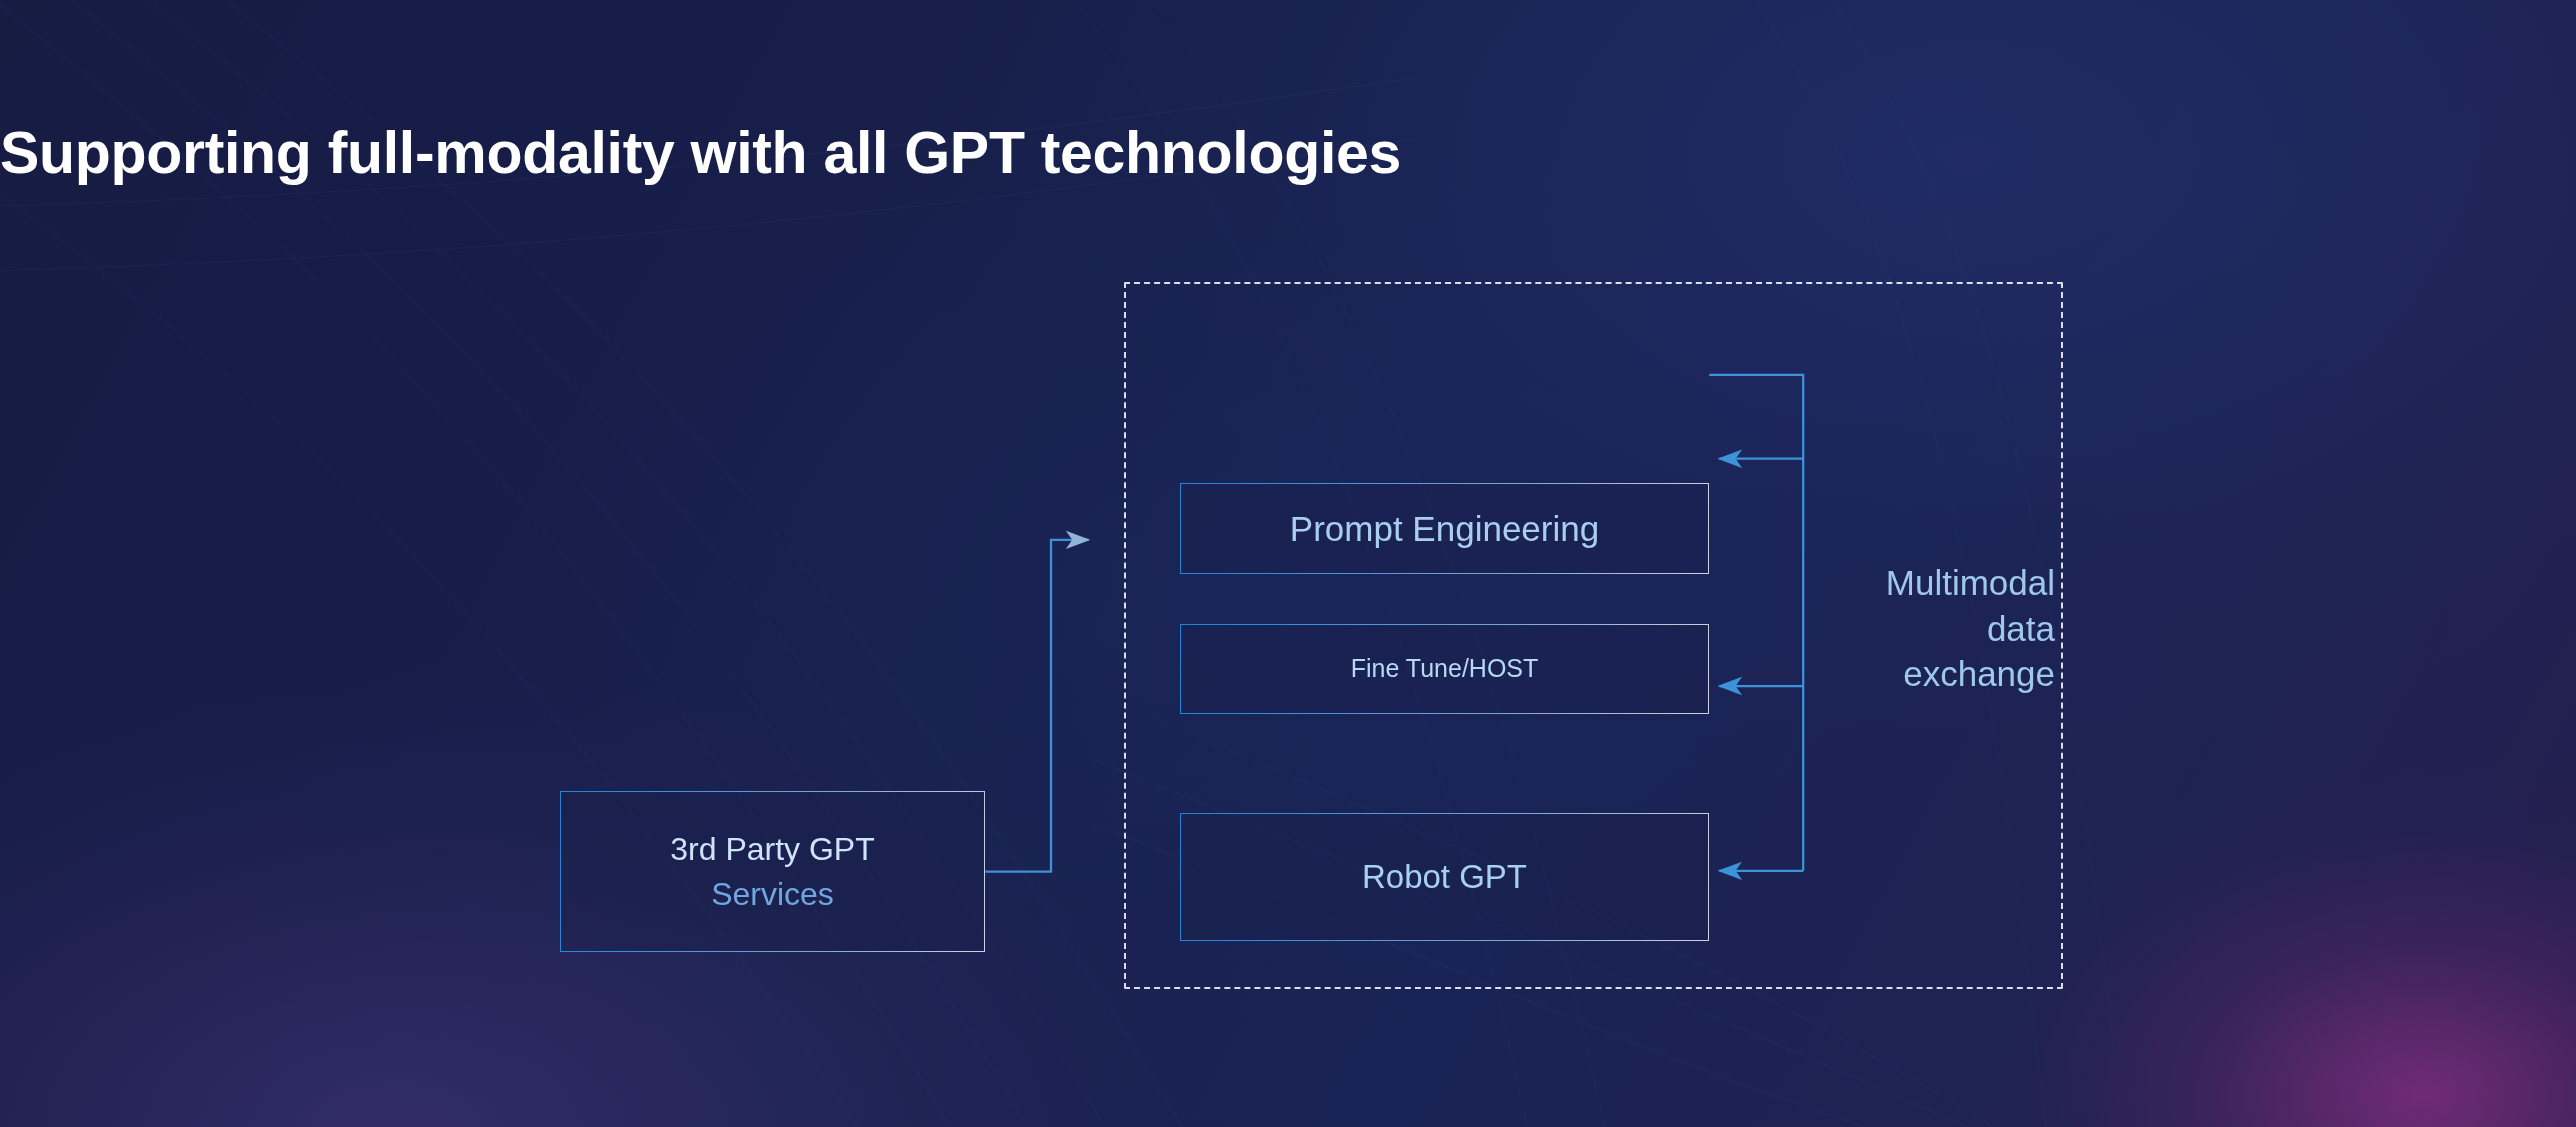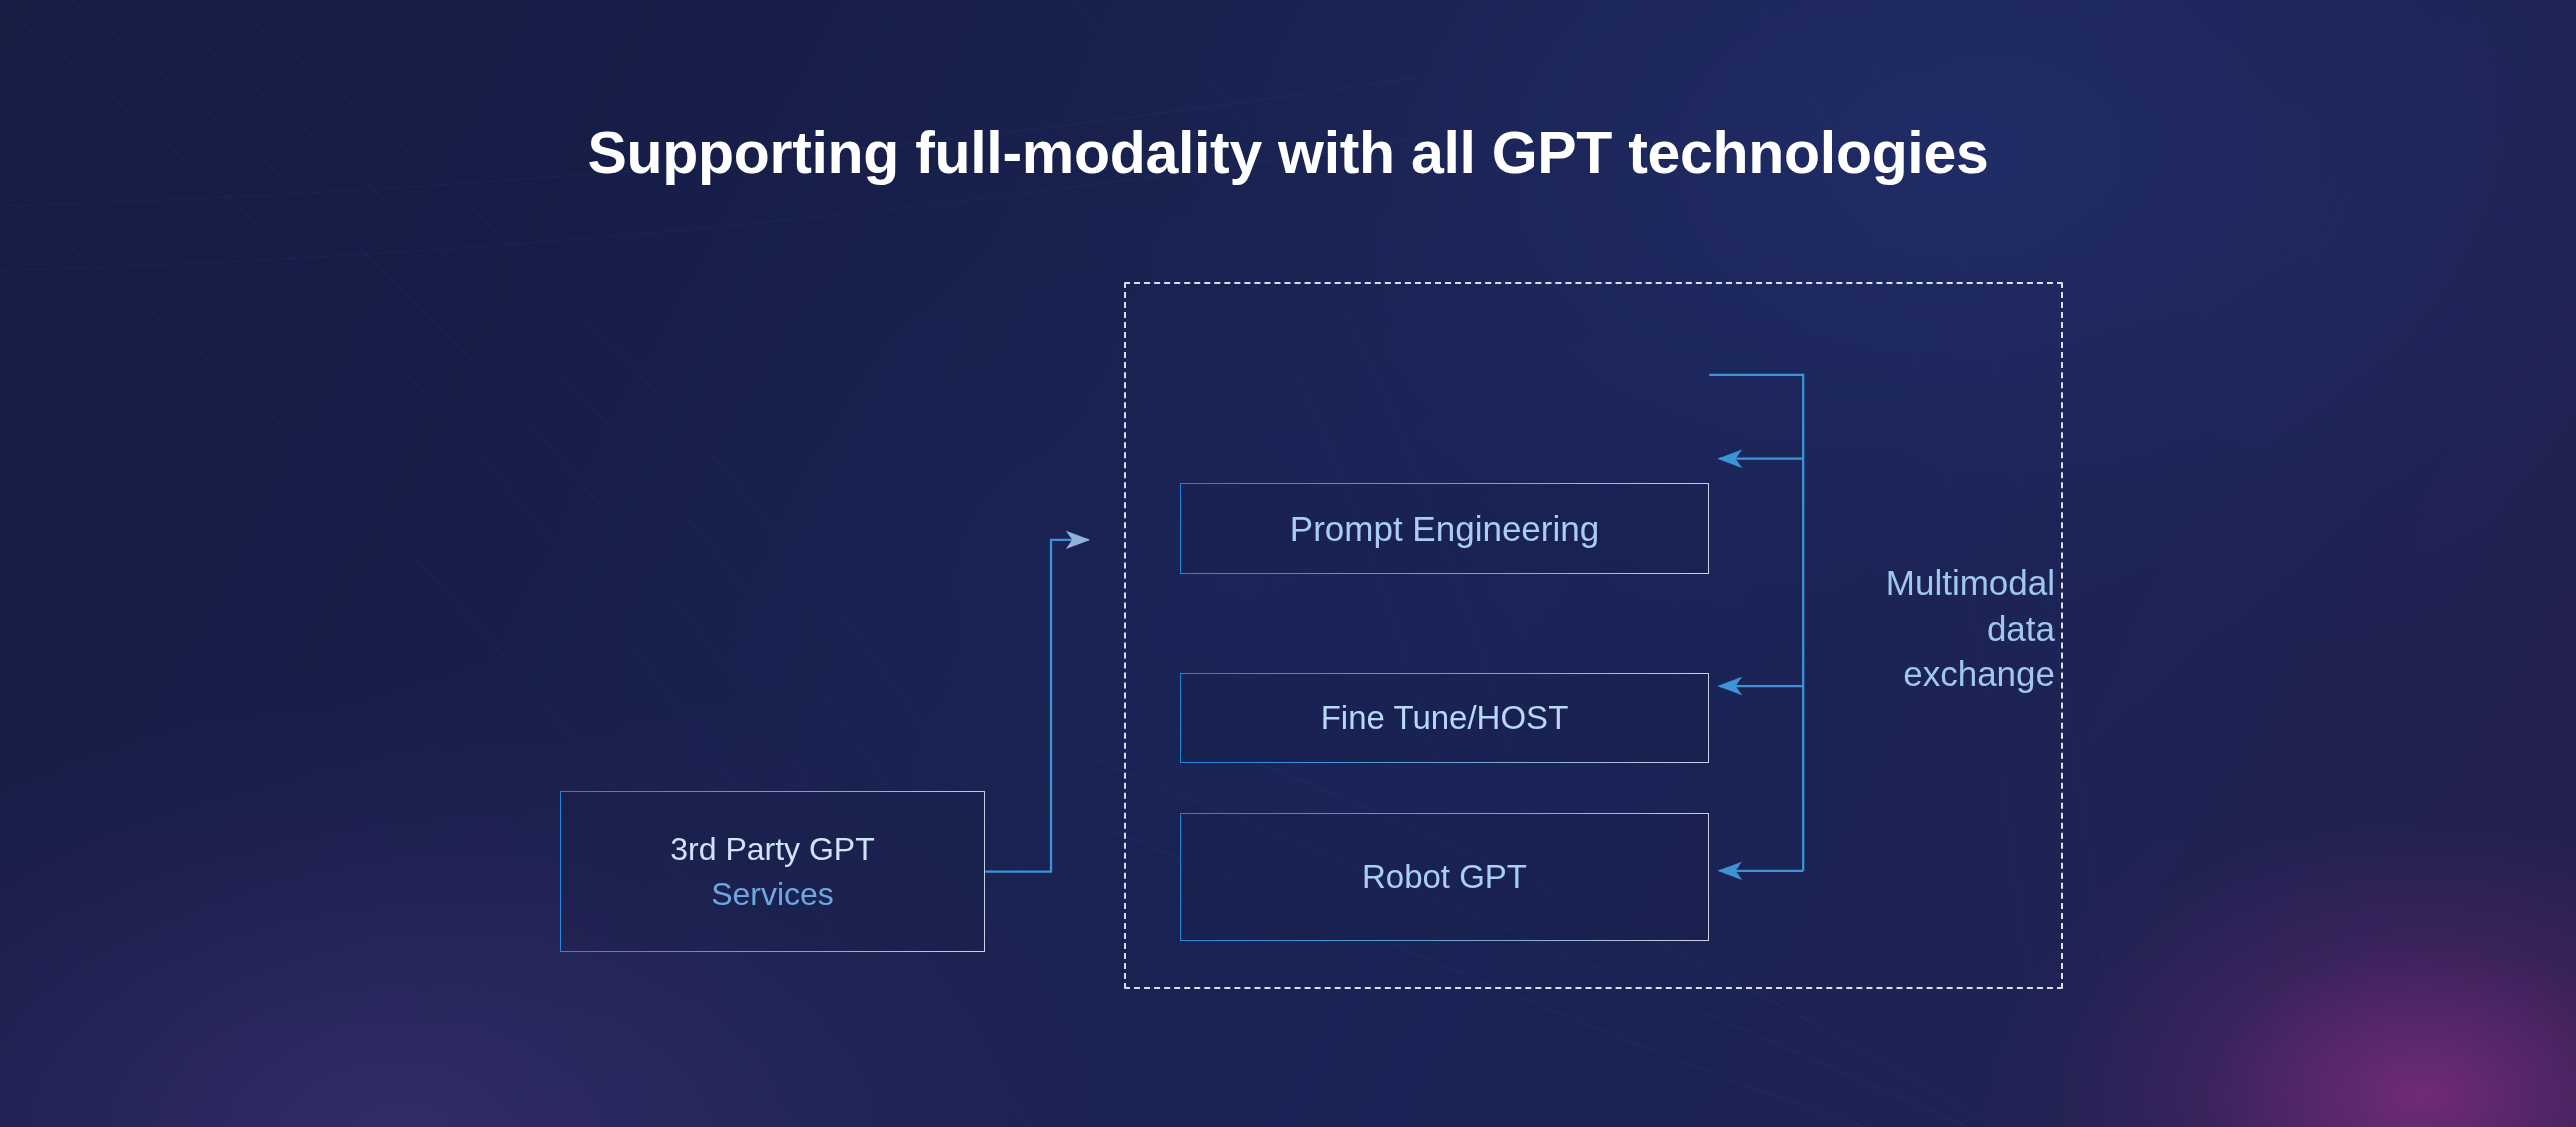--- a/index.html
+++ b/index.html
@@ -20,21 +20,20 @@
       radial-gradient(ellipse 902px 580px at 1224px 580px, rgba(28,40,100,0.30) 0%, rgba(0,0,0,0) 75%),
       linear-gradient(118deg, #171c43 0%, #161d48 22%, #19224f 44%, #1a2355 62%, #1d2353 78%, #241f4e 100%);
   }
   
   #streaks { position:absolute; inset:0; width:2576px; height:1128px; pointer-events:none; opacity:0.55; }
 
   
   .title {
     position:absolute;
     left:0; top:119px; width:2576px;
-    text-align:center;
     color:#ffffff;
     font-size:59px;
     font-weight:bold;
     letter-spacing:-0.3px;
     white-space:nowrap;
   }
 
   
   .dashed-group {
     position:absolute;
@@ -54,21 +53,21 @@
     border:1.9px solid;
     border-image: linear-gradient(100deg, #1f84d6 0%, #2f8fdc 18%, #7fa7cf 62%, #c9d4e4 100%) 1;
     background:rgba(22,29,70,0.26);
     color:#bcd9f5;
     line-height:1.18;
   }
   .node .label { display:block; }
 
   #node-harix   { left:1180px; top:328px;  width:529px; height:90px; font-size:36px; color:#c6e2fb; }
   #node-prompt  { left:1180px; top:483px;  width:529px; height:91px; font-size:35px; color:#a9cef0; }
-  #node-finetune{ left:1180px; top:673px;  width:529px; height:90px; font-size:33px; color:#b7d8f7; }
+  #node-finetune{ left:1180px; top:624px;  width:529px; height:90px; font-size:25px; color:#b7d8f7; }
   #node-robot   { left:1180px; top:813px; width:529px; height:128px; font-size:33px; color:#a9cff4; }
 
   #node-third {
     left:560px; top:791px; width:425px; height:161px;
     font-size:32px;
     flex-direction:column;
     line-height:1.38;
   }
   #node-third .l1 { color:#cde4fa;text-align:right; }
   #node-third .l2 { color:#6fa7e0; }

